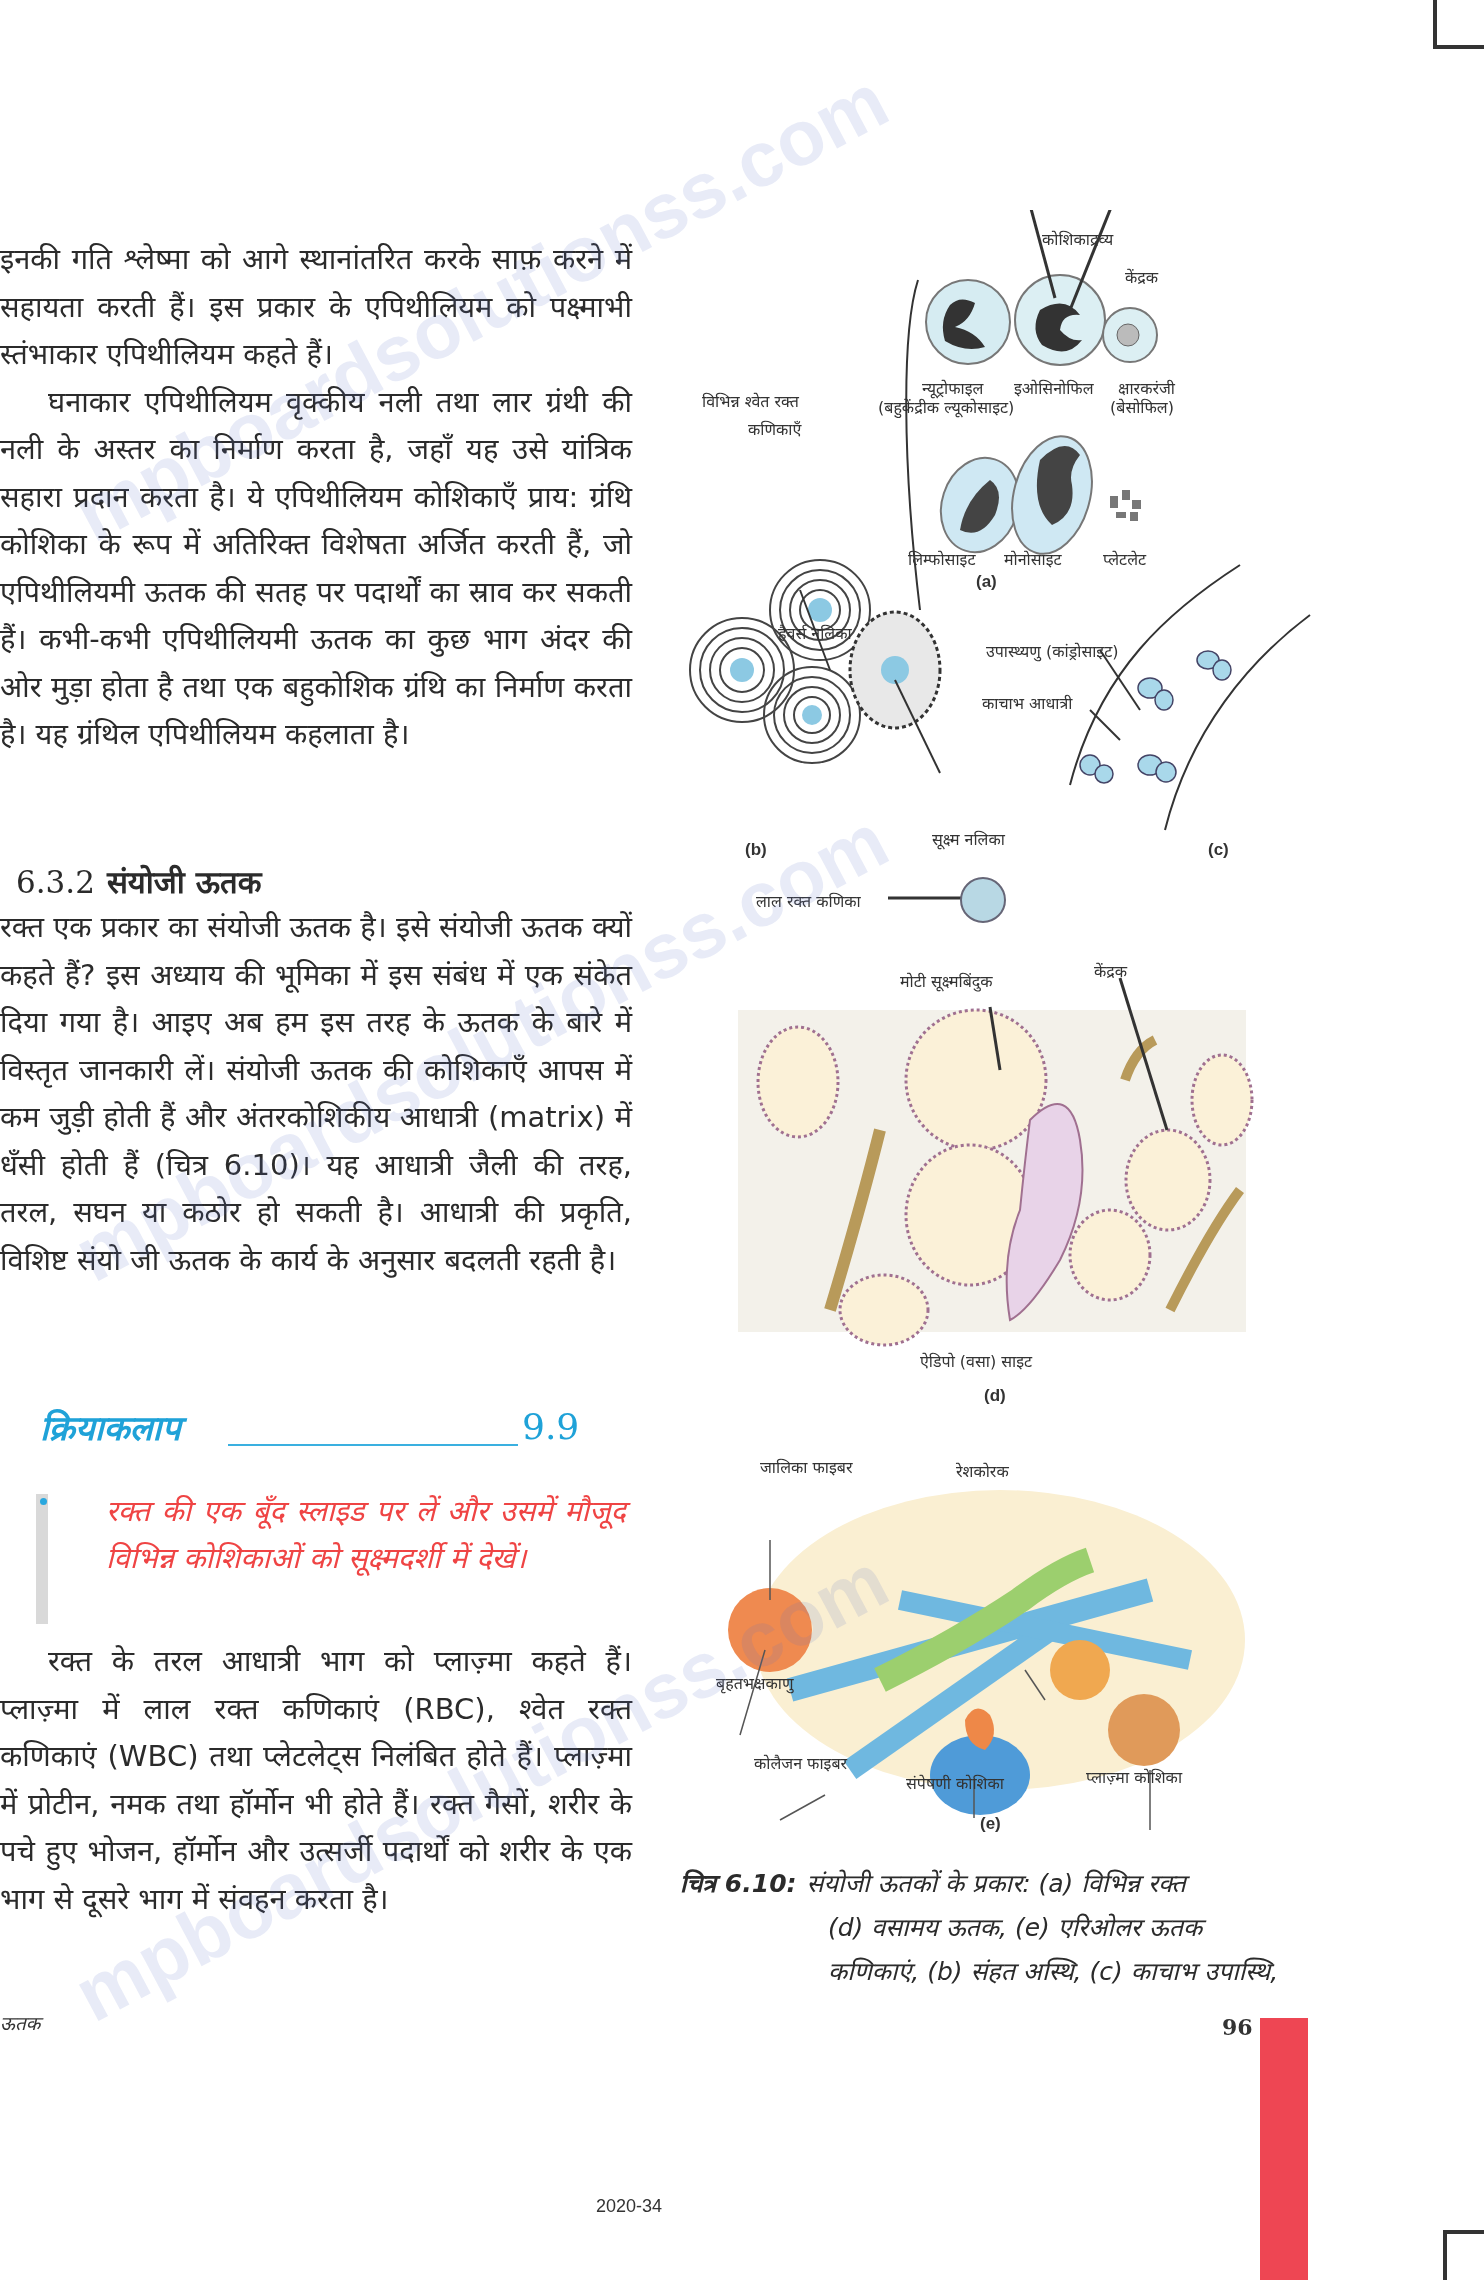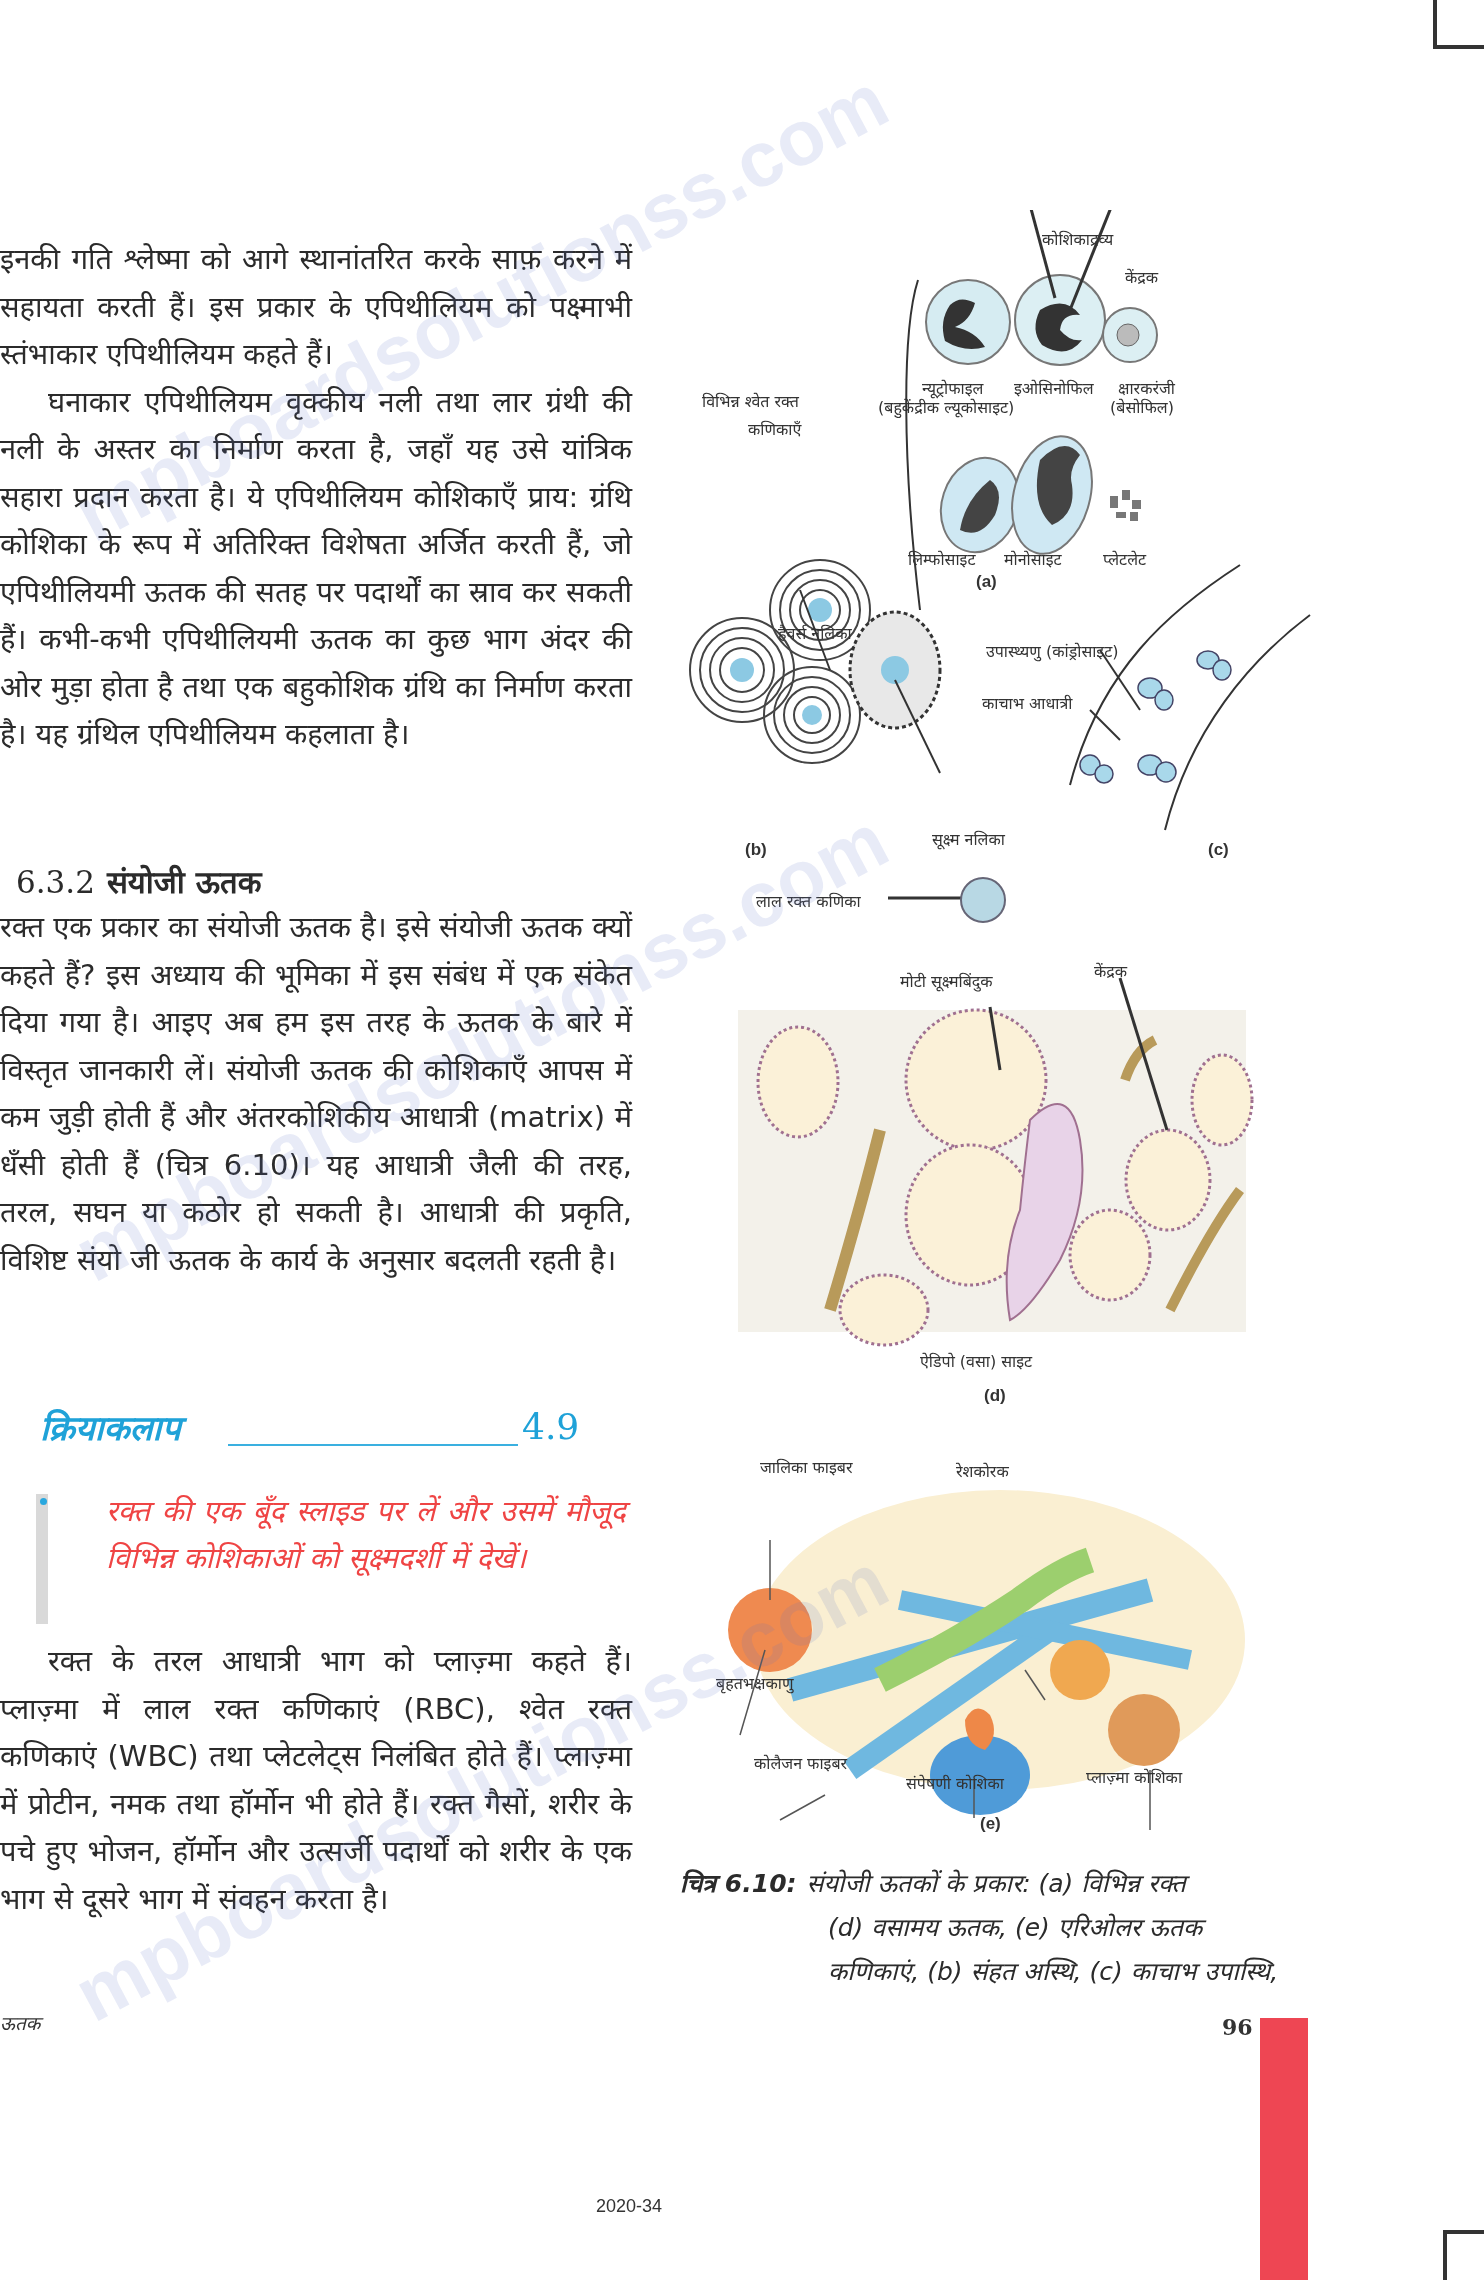--- a/index.html
+++ b/index.html
@@ -99,21 +99,21 @@
   <span class="num">6.3.2</span><span>संयोजी ऊतक</span>
 </h2>
 
 <div class="col-left" style="top:904px;">
   <p class="para">रक्त एक प्रकार का संयोजी ऊतक है। इसे संयोजी ऊतक क्यों कहते हैं? इस अध्याय की भूमिका में इस संबंध में एक संकेत दिया गया है। आइए अब हम इस तरह के ऊतक के बारे में विस्तृत जानकारी लें। संयोजी ऊतक की कोशिकाएँ आपस में कम जुड़ी होती हैं और अंतरकोशिकीय आधात्री (matrix) में धँसी होती हैं (चित्र 6.10)। यह आधात्री जैली की तरह, तरल, सघन या कठोर हो सकती है। आधात्री की प्रकृति, विशिष्ट संयो जी ऊतक के कार्य के अनुसार बदलती रहती है।</p>
 </div>
 
 <div class="activity-title">
   <span class="label">क्रियाकलाप</span>
   <span class="line"></span>
-  <span class="num">4.9</span>
+  <span class="num">9.9</span>
 </div>
 
 <div class="activity-body">
   <div class="activity-bar"></div>
   <div class="activity-bullet"></div>
   <div class="activity-text">रक्त की एक बूँद स्लाइड पर लें और उसमें मौजूद विभिन्न कोशिकाओं को सूक्ष्मदर्शी में देखें।</div>
 </div>
 
 <div class="col-left" style="top:1638px;">
   <p class="para"><span class="indent"></span><span>रक्त के तरल आधात्री भाग को प्लाज़्मा कहते हैं। प्लाज़्मा में लाल रक्त कणिकाएं (RBC), श्वेत रक्त कणिकाएं (WBC) तथा प्लेटलेट्स निलंबित होते हैं। प्लाज़्मा में प्रोटीन, नमक तथा हॉर्मोन भी होते हैं। रक्त गैसों, शरीर के पचे हुए भोजन, हॉर्मोन और उत्सर्जी पदार्थों को शरीर के एक भाग से दूसरे भाग में संवहन करता है।</span></p>

